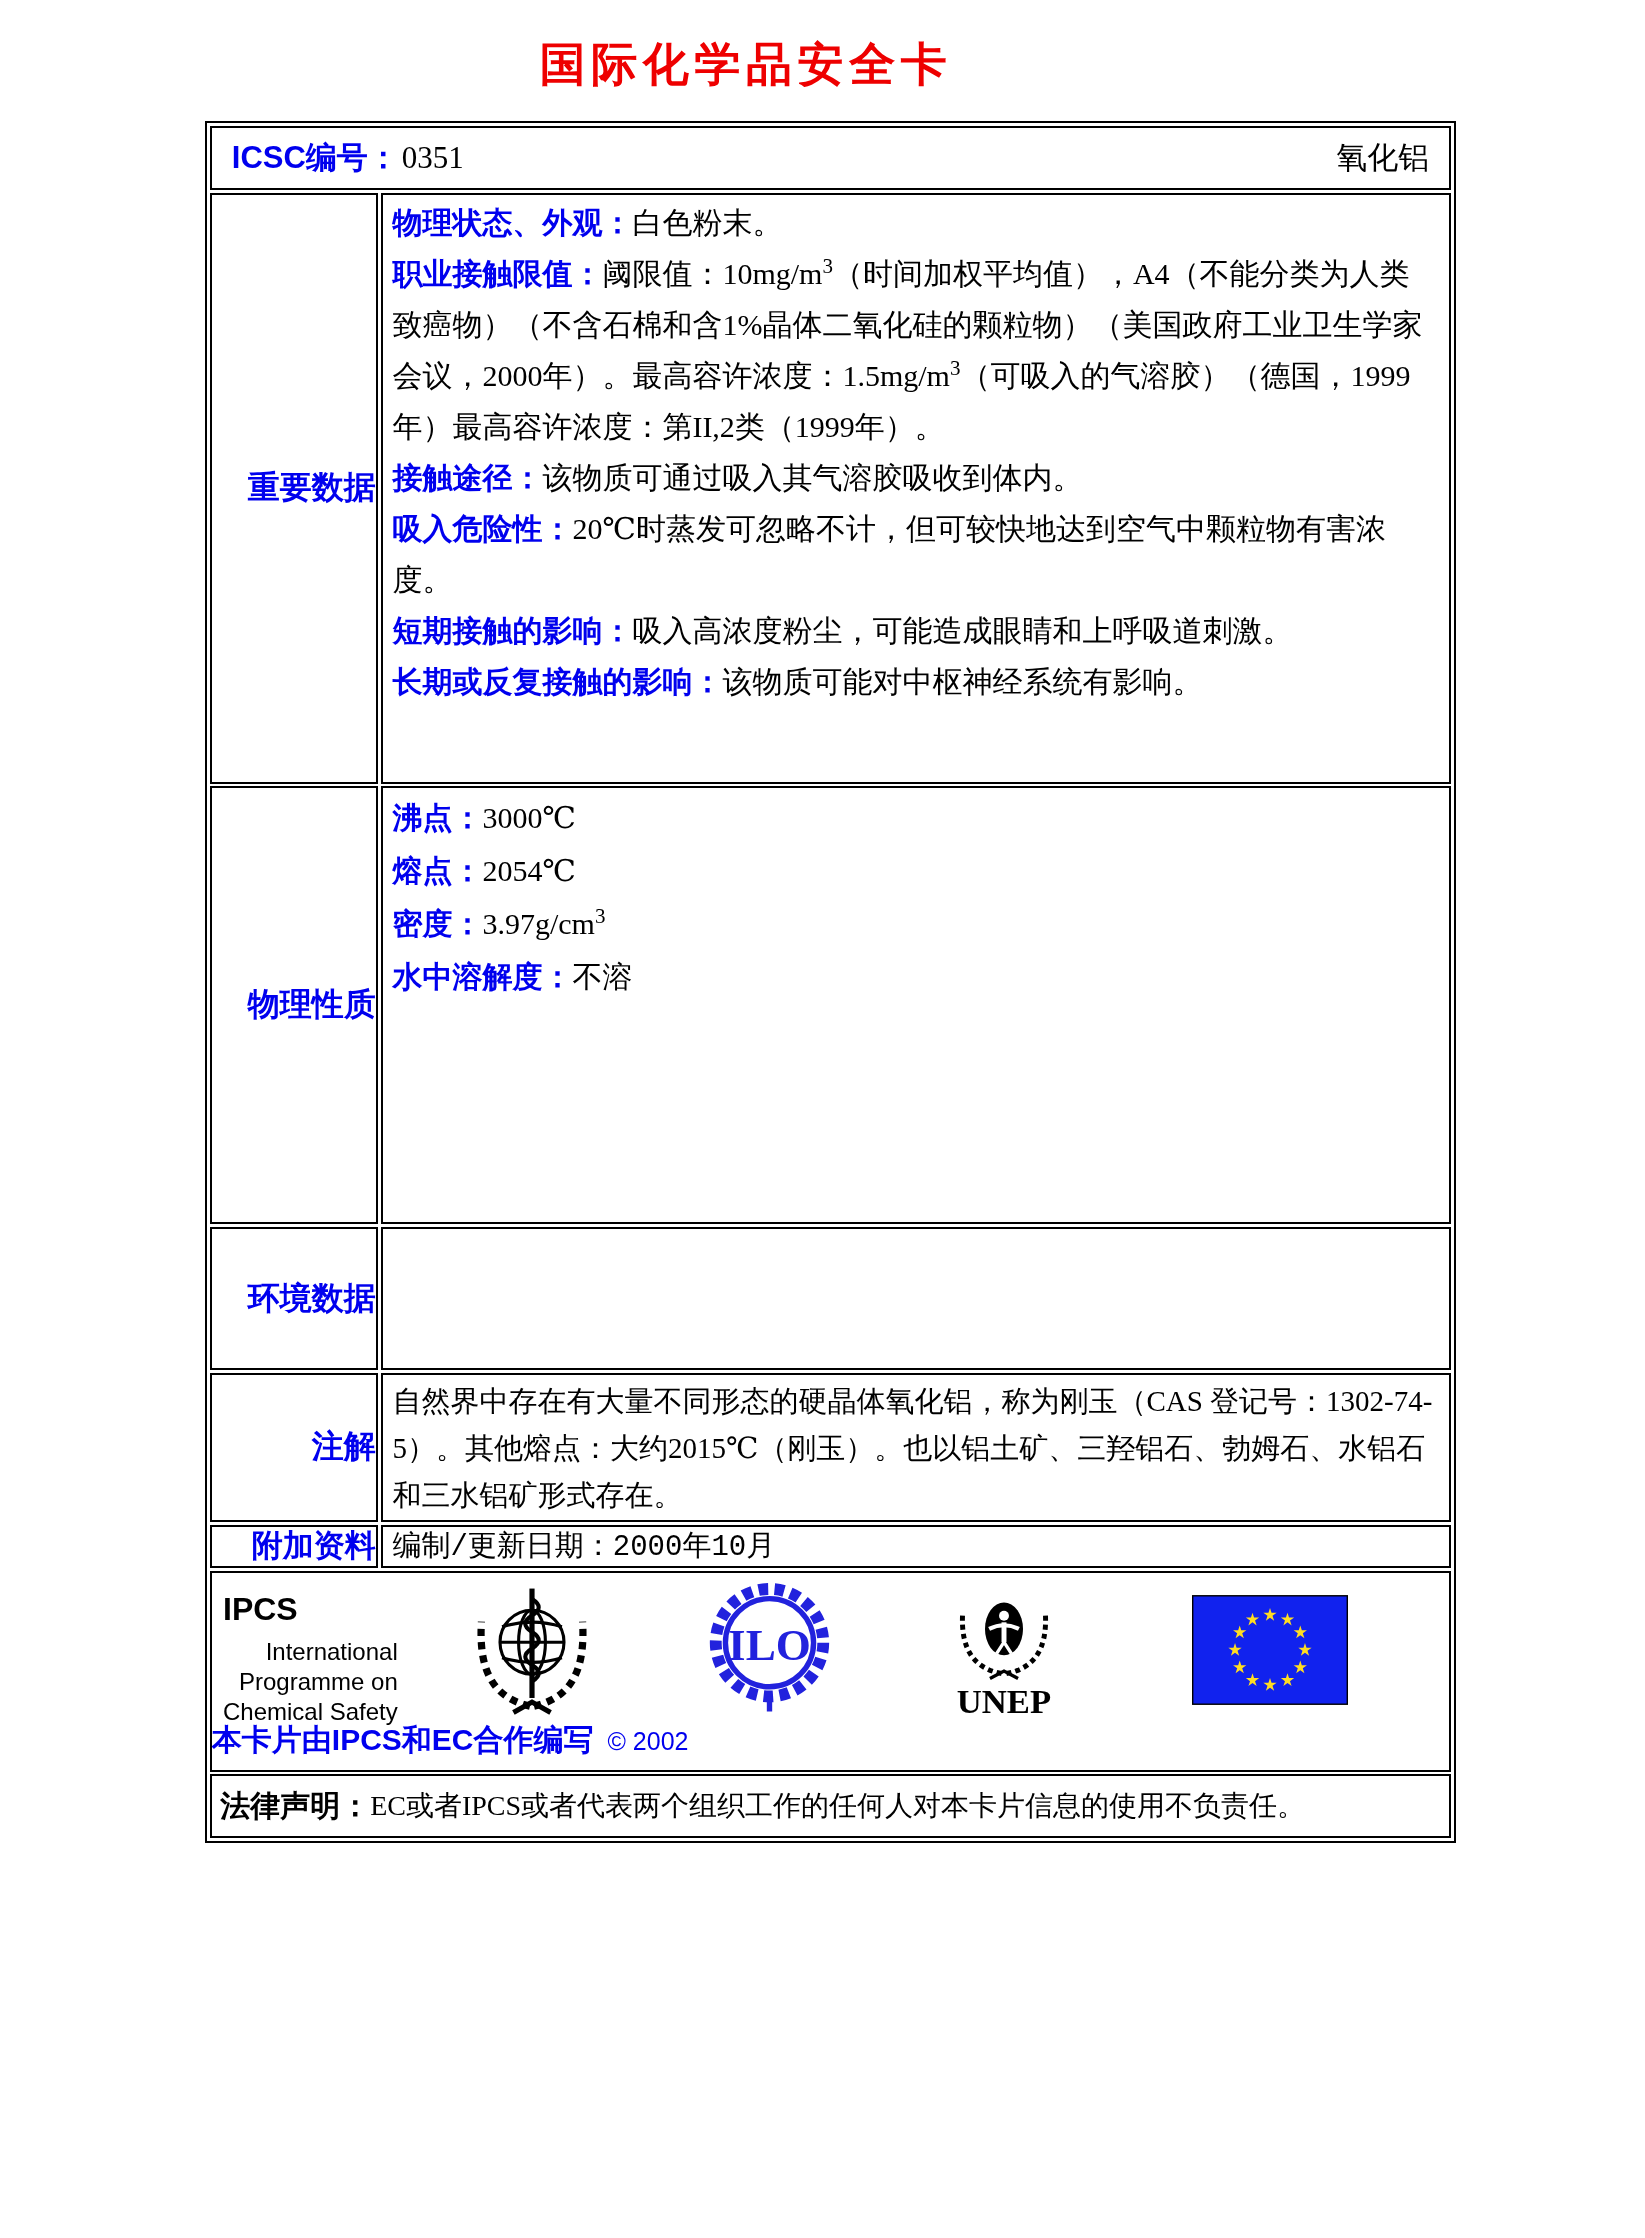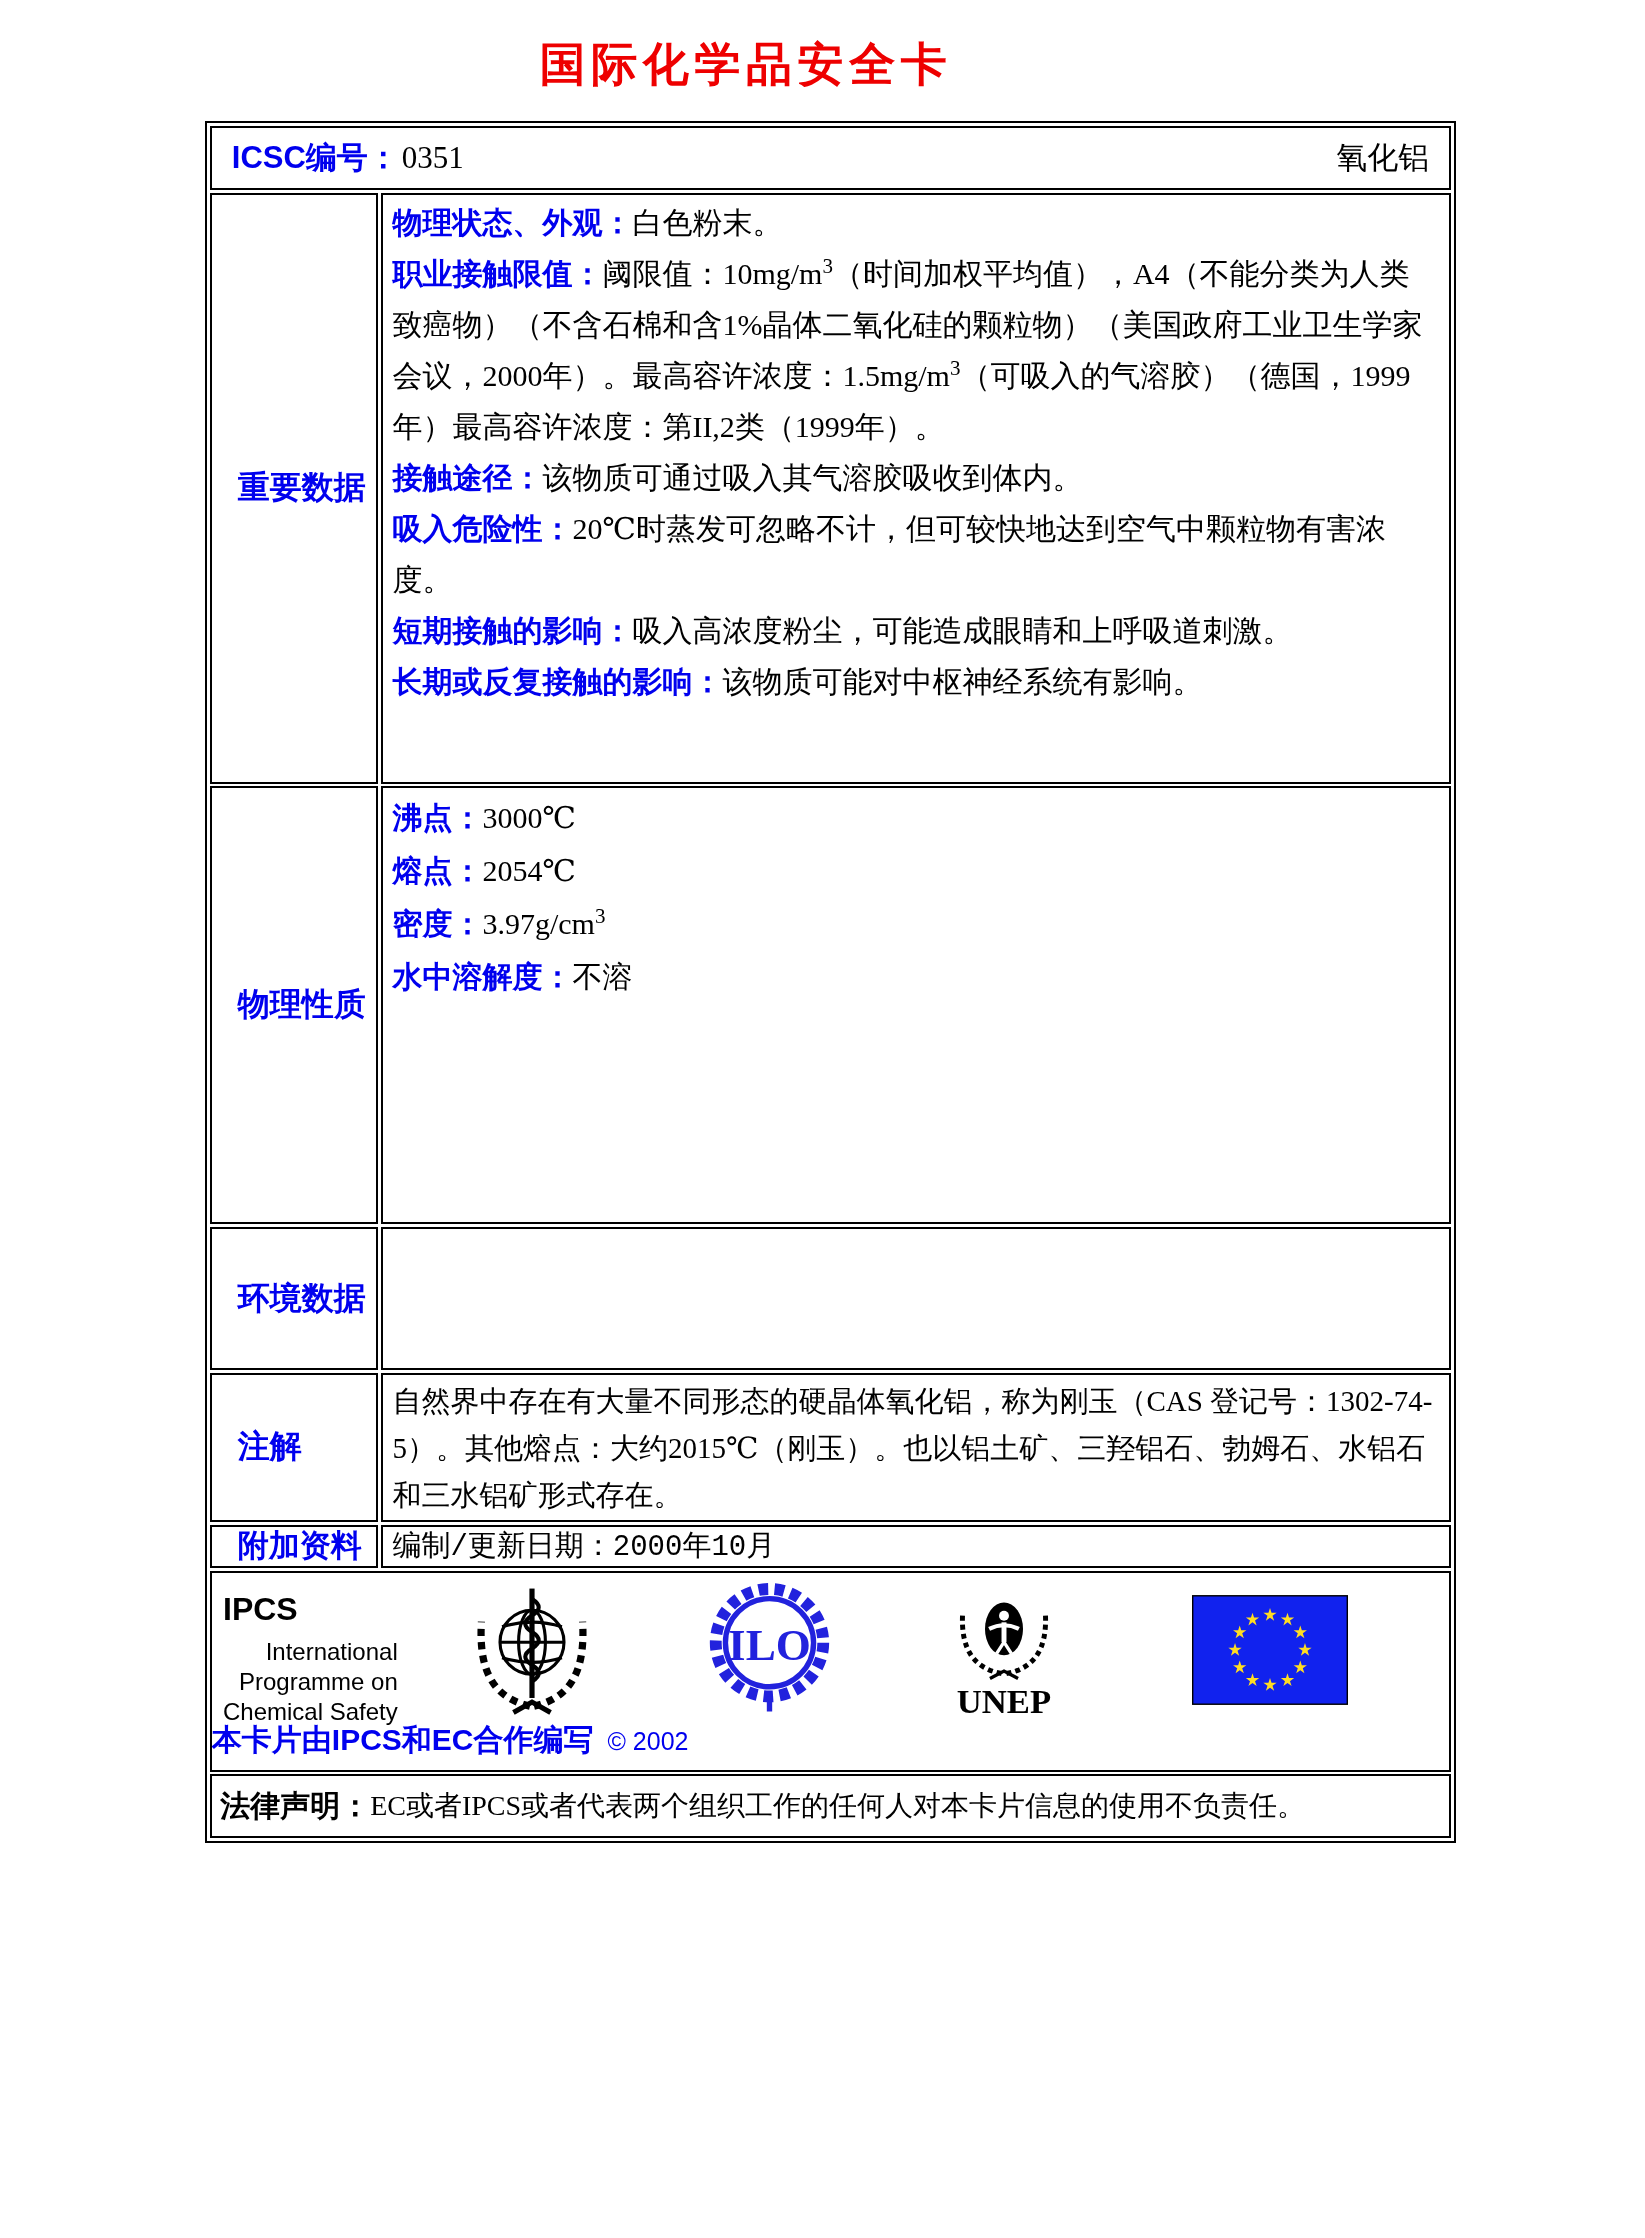--- a/index.html
+++ b/index.html
@@ -12,21 +12,21 @@
   .doc-title{margin:0;position:absolute;top:34px;left:0;width:100%;text-align:center;
     font-family:"Liberation Serif","DejaVu Serif",serif;font-weight:bold;font-size:46px;
     color:var(--title-red);letter-spacing:5.6px;}
   .card{position:absolute;left:205px;top:121px;width:1251px;border:2.1px solid #000;padding:2.8px;
     display:flex;flex-direction:column;gap:2.8px;background:#fff;}
   .row{display:flex;gap:2.8px;}
   .cell{border:2.1px solid #000;background:#fff;overflow:hidden;}
   .r-header{height:64px}.r-important{height:591px}.r-physical{height:438px}
   .r-environment{height:143px}.r-notes{height:149px}.r-additional{height:43px}
   .r-logos{height:201px}.r-legal{height:64px}
-  .label-cell{flex:0 0 168px;display:flex;align-items:center;justify-content:flex-start;
+  .label-cell{flex:0 0 168px;display:flex;align-items:center;justify-content:flex-end;
     font-family:"Liberation Sans","DejaVu Sans",sans-serif;font-weight:bold;font-size:32px;
     color:var(--label-blue);text-align:center;padding-left:26px;}
   .content-cell{flex:1;padding:2.8px 9.8px;}
   .header-cell{flex:1;display:flex;align-items:center;justify-content:space-between;padding:0 20px;}
   .blue-label{font-family:"Liberation Sans","DejaVu Sans",sans-serif;font-weight:bold;font-size:31px;color:var(--label-blue);}
   .serif-text{font-family:"Liberation Serif","DejaVu Serif",serif;font-size:31px;color:#000;}
   .content-cell p{margin:0;font-family:"Liberation Serif","DejaVu Serif",serif;font-size:30px;line-height:51px;color:#000;}
   .phys p{line-height:53px;}
   .fl{font-family:"Liberation Sans","DejaVu Sans",sans-serif;font-weight:bold;color:var(--label-blue);}
   sup{font-size:21px;line-height:0;}

